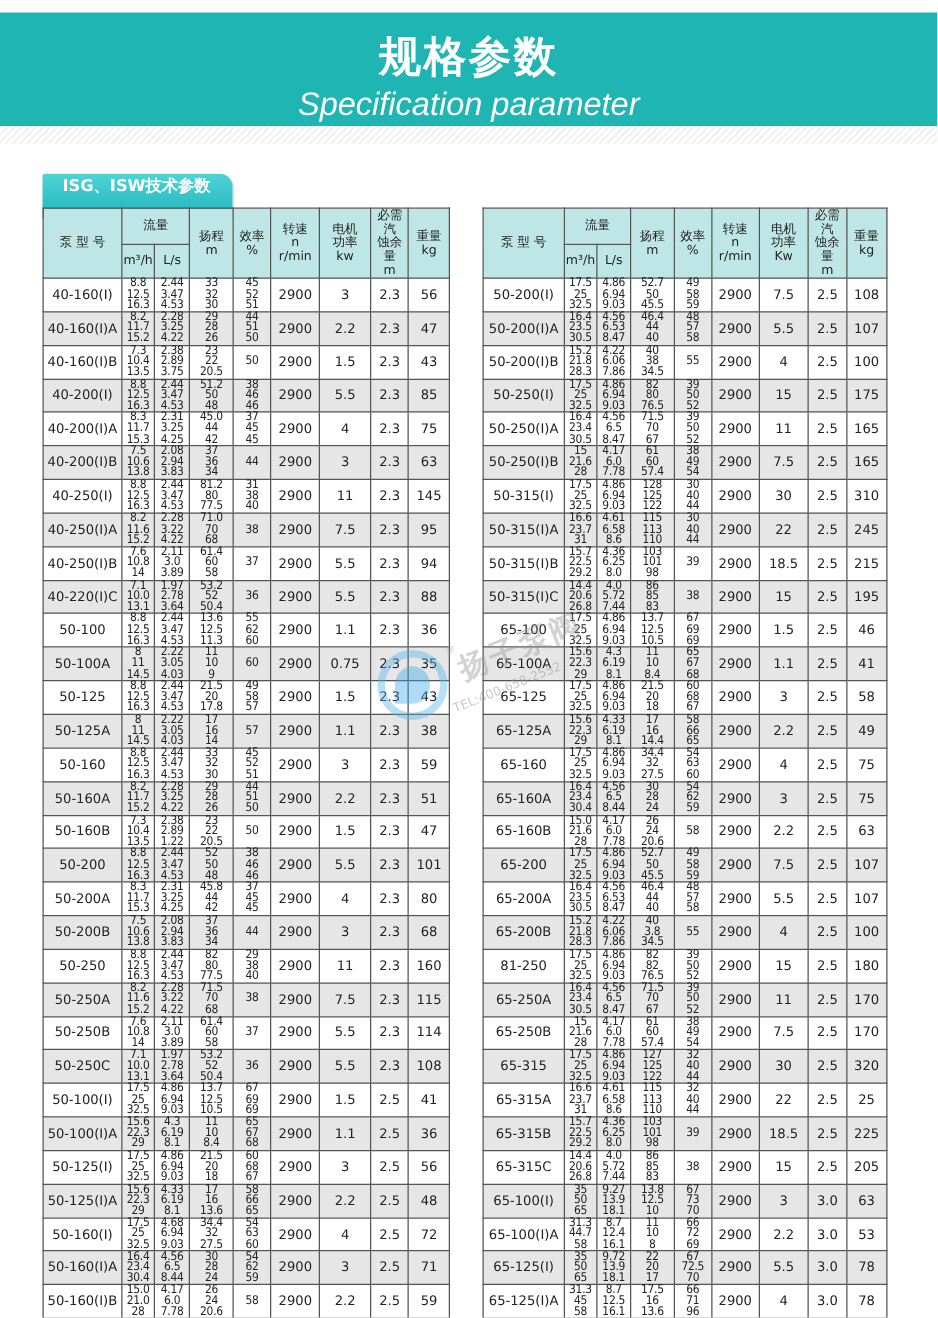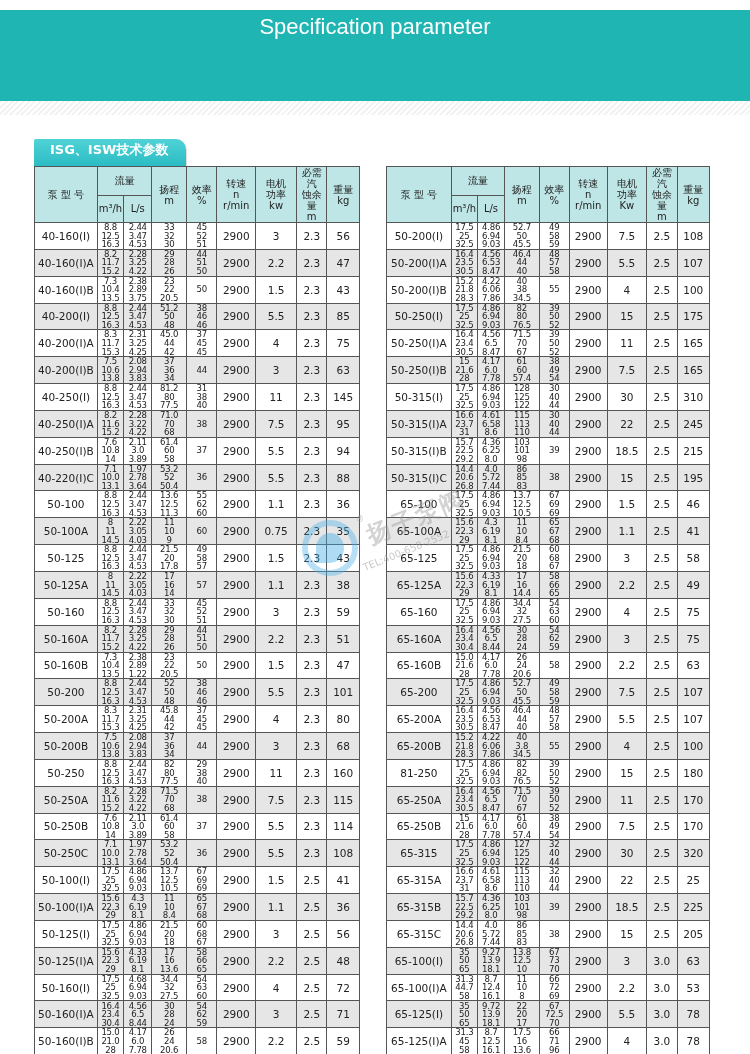--- a/index.html
+++ b/index.html
@@ -1,21 +1,21 @@
 <!DOCTYPE html>
 <html><head>
 <meta charset="utf-8">
 <style>
   * { box-sizing: border-box; margin: 0; padding: 0; }
   html, body { width: 750px; height: 1054px; background: #ffffff; overflow: hidden; }
   body { font-family: "DejaVu Sans", sans-serif; color: #222; position: relative; }
 
   .banner { position: absolute; left: 0; top: 10px; width: 750px; height: 91px; background: #1fb5b3; text-align: center; color: #fff; }
   .banner-title { font-family: "DejaVu Sans", sans-serif; font-weight: bold; font-size: 34px; line-height: 40px; padding-top: 16px; letter-spacing: 2px; }
-  .banner-sub { font-family: "Liberation Sans", sans-serif; font-size: 22px; line-height: 22px; margin-top: 6px; }
+  .banner-sub { font-family: "Liberation Sans", sans-serif; font-size: 26px; line-height: 22px; margin-top: 6px; font-style: italic; }
   .stripe { position: absolute; left: 0; top: 101px; width: 750px; height: 14px;
     background: repeating-linear-gradient(135deg, #f2f2f2 0 2px, #ffffff 2px 4px); }
 
   .section-tab { position: absolute; left: 34px; top: 139px; width: 152px; height: 36px;
     background: linear-gradient(#4fd2d6, #1fb5bd); border-radius: 2px 10px 0 0;
     color: #fff; font-weight: bold; font-size: 13px; line-height: 22px; padding-left: 16px;
     box-shadow: 1px 1px 1px rgba(0,0,0,0.15); }
 
   table.spec { position: absolute; border-collapse: collapse; table-layout: fixed; }
   table.spec td, table.spec th { border: 1px solid #555; text-align: center; vertical-align: middle; font-weight: normal; }
@@ -38,20 +38,21 @@
     background: rgba(60,170,230,0.55); }
   .wm-brand { position: absolute; left: 74px; top: 6px; font-size: 24px; font-weight: bold; color: rgba(150,150,150,0.55);
     transform: rotate(-22deg); letter-spacing: 2px; }
   .wm-tel { position: absolute; left: 70px; top: 50px; font-size: 10px; color: rgba(150,150,150,0.7); transform: rotate(-22deg); }
   .wm-reg { position: absolute; left: 66px; top: 20px; font-size: 8px; color: rgba(150,150,150,0.8); }
 </style>
 </head>
 <body>
 
 <div class="banner">
+  <div class="banner-title">规格参数</div>
   <div class="banner-sub">Specification parameter</div>
 </div>
 <div class="stripe"></div>
 
 <div class="section-tab">ISG、ISW技术参数</div>
 
 <table class="spec" id="tbl-left">
   <colgroup>
     <col style="width:60px">
       <col style="width:25px">

